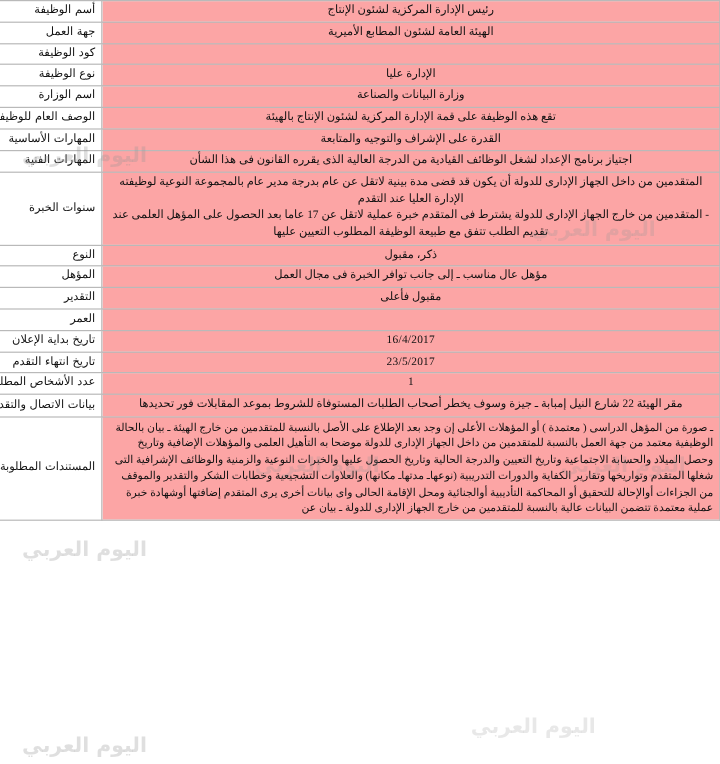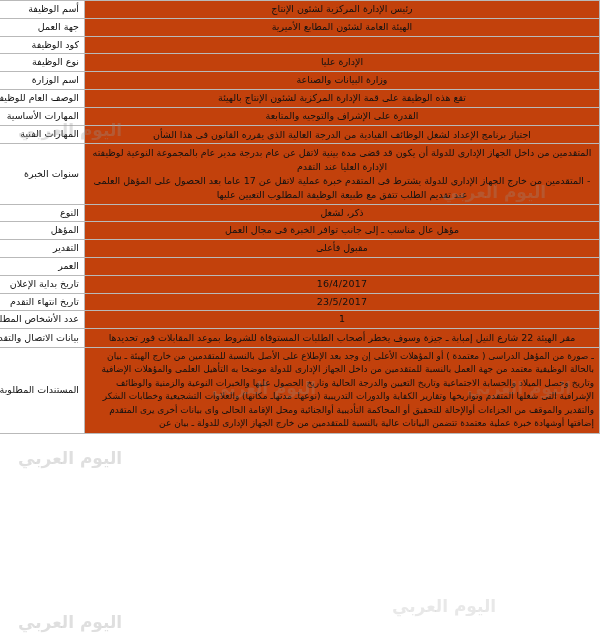--- a/index.html
+++ b/index.html
@@ -39,21 +39,22 @@
     width: 96px;
     text-align: right;
     font-size: 9.5px;
     color: #111;
     background: #ffffff;
     white-space: nowrap;
   }
   td.value-cell {
     width: 504px;
     text-align: center;
-    background: #c2410c;
+    background: #fca5a5;
+    font-family: Liberation Serif, serif;
   }
   td.value-cell.just {
     text-align: center;
     margin-left: 40px;
   }
   .multi-line {
     display: block;
     white-space: pre-line;
     text-align: center;
     line-height: 1.45;
@@ -134,21 +135,21 @@
         <td class="label-cell">المهارات الفنية</td>
       </tr>
       <tr>
         <td class="value-cell just">
           <span class="multi-line">المتقدمين من داخل الجهاز الإدارى للدولة أن يكون قد قضى مدة بينية لاتقل عن عام بدرجة مدير عام بالمجموعة النوعية لوظيفته الإدارة العليا عند التقدم
 - المتقدمين من خارج الجهاز الإدارى للدولة يشترط فى المتقدم خبرة عملية لاتقل عن 17 عاما بعد الحصول على المؤهل العلمى عند تقديم الطلب تتفق مع طبيعة الوظيفة المطلوب التعيين عليها</span>
         </td>
         <td class="label-cell">سنوات الخبرة</td>
       </tr>
       <tr>
-        <td class="value-cell">ذكر، لشغل</td>
+        <td class="value-cell">ذكر، مقبول</td>
         <td class="label-cell">النوع</td>
       </tr>
       <tr>
         <td class="value-cell">مؤهل عال مناسب ـ إلى جانب توافر الخبرة فى مجال العمل</td>
         <td class="label-cell">المؤهل</td>
       </tr>
       <tr>
         <td class="value-cell">مقبول فأعلى</td>
         <td class="label-cell">التقدير</td>
       </tr>

